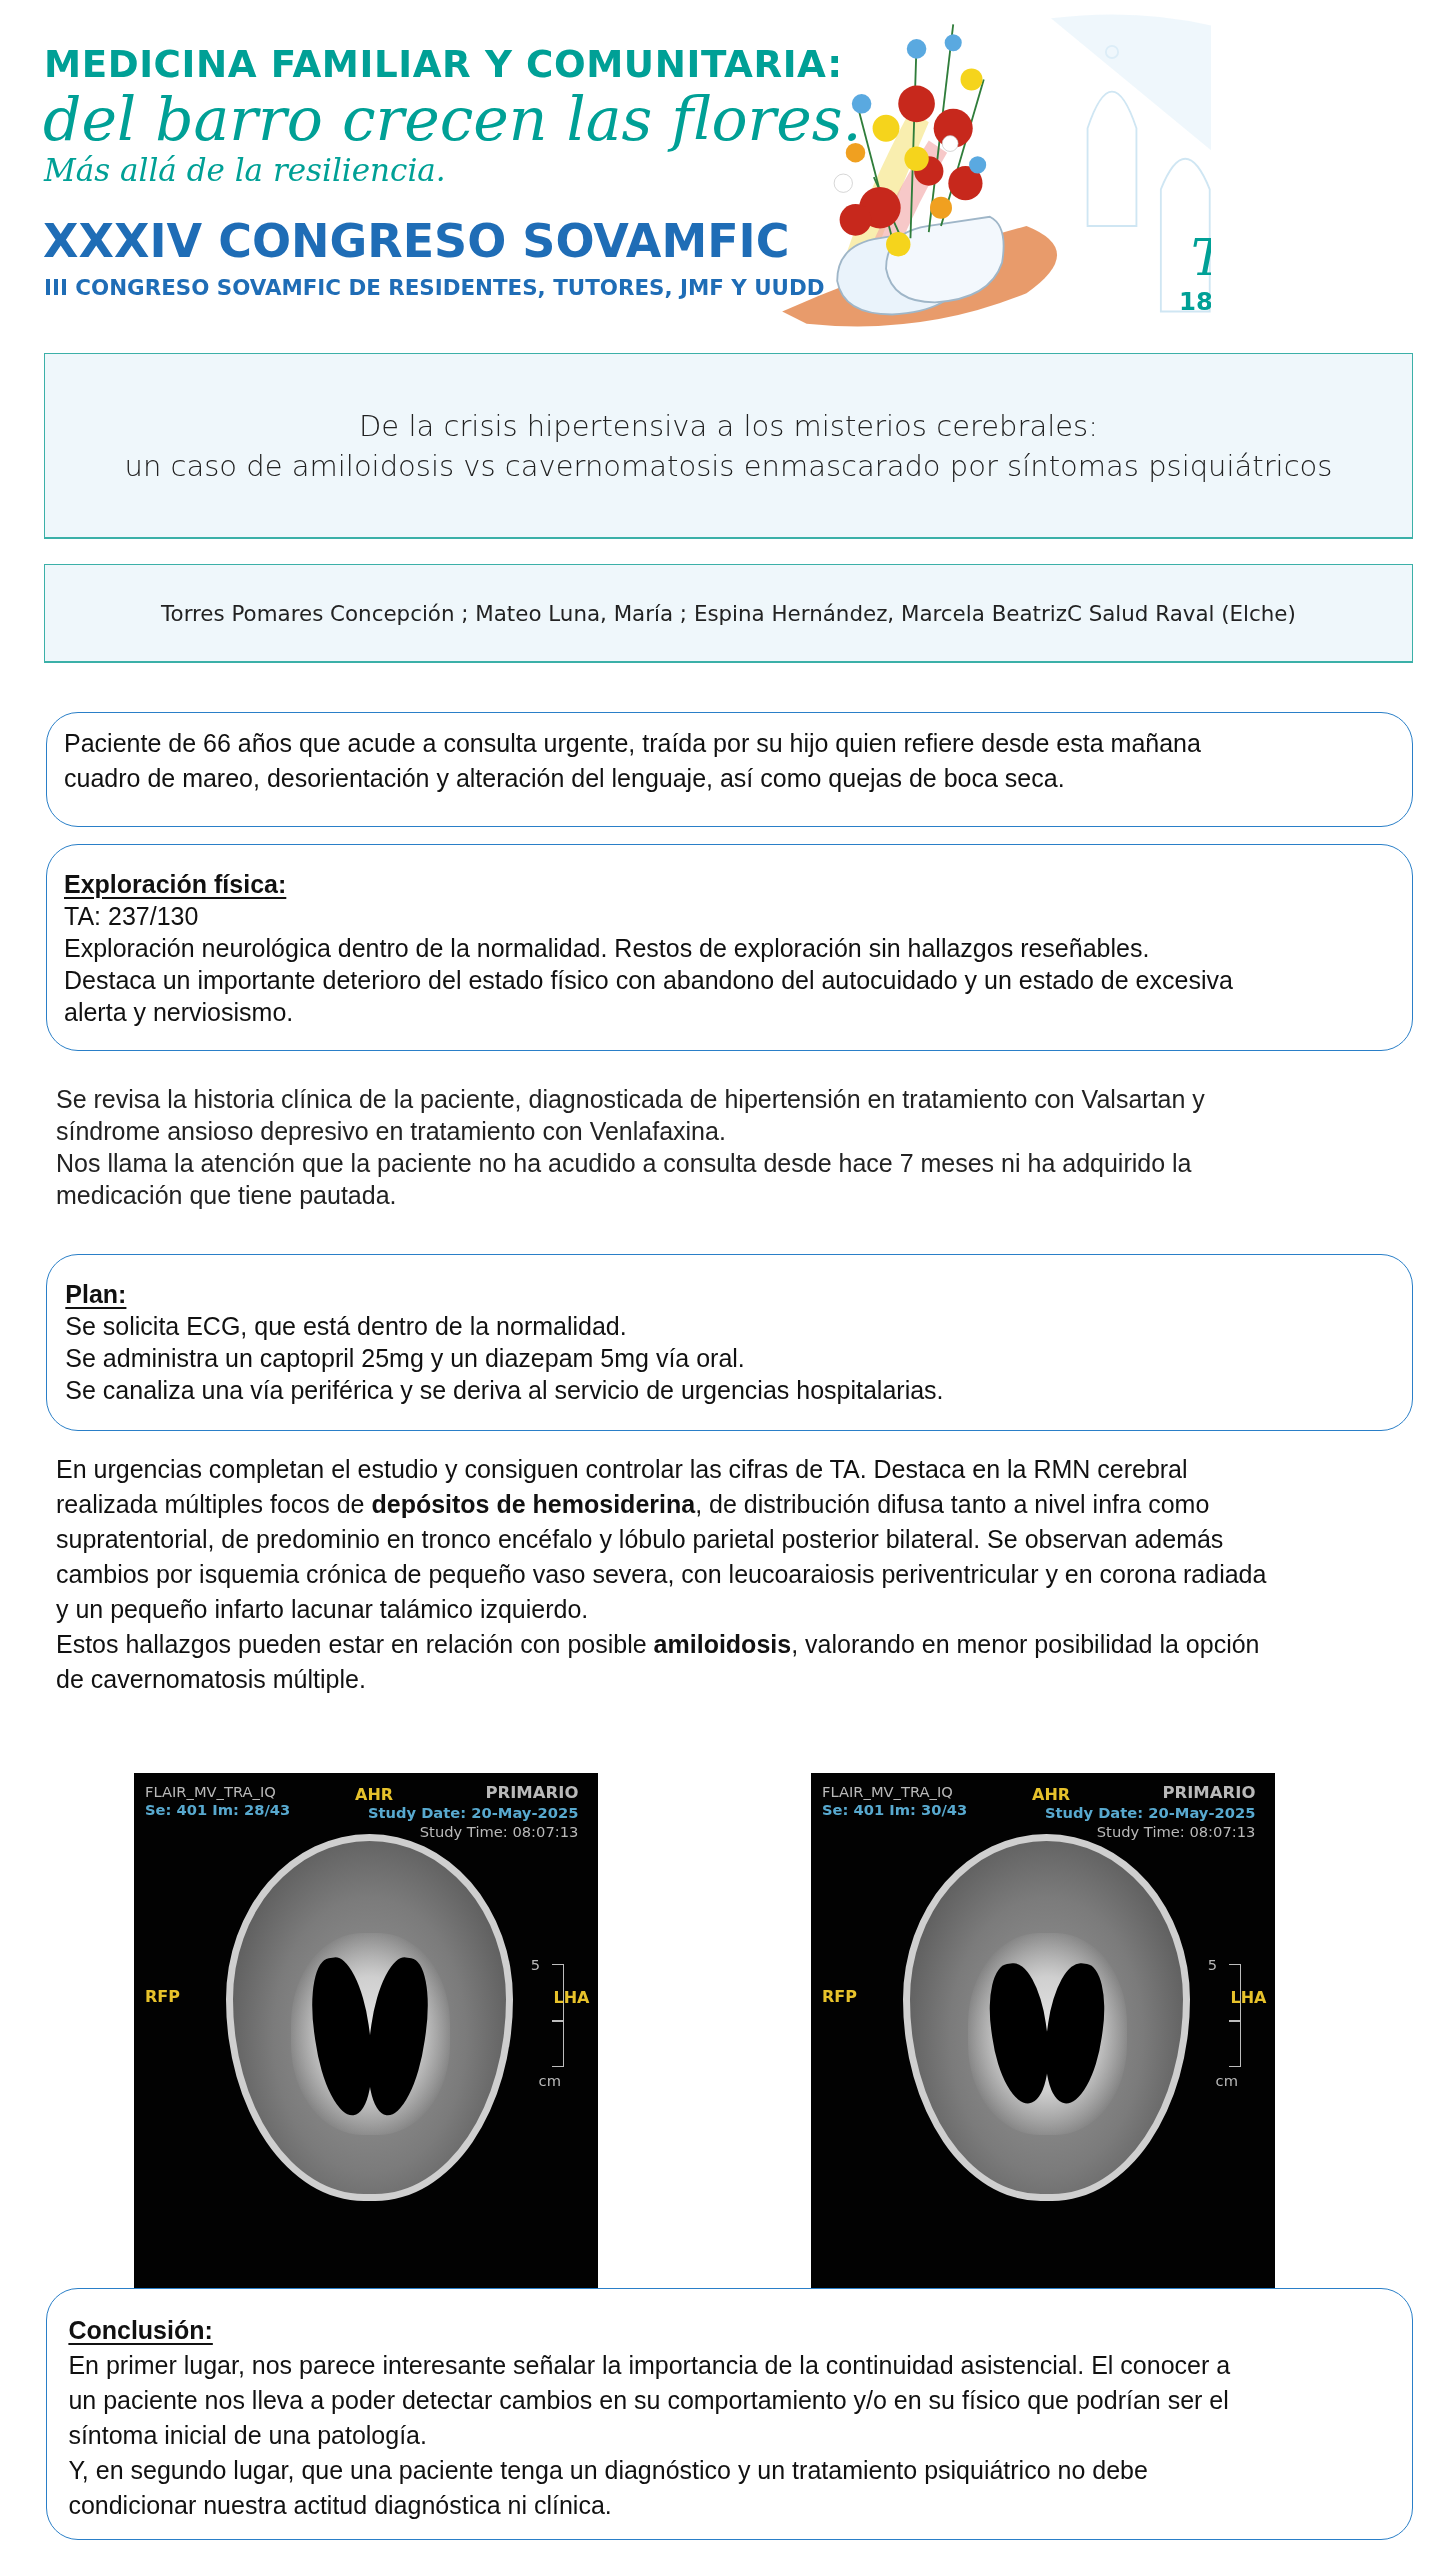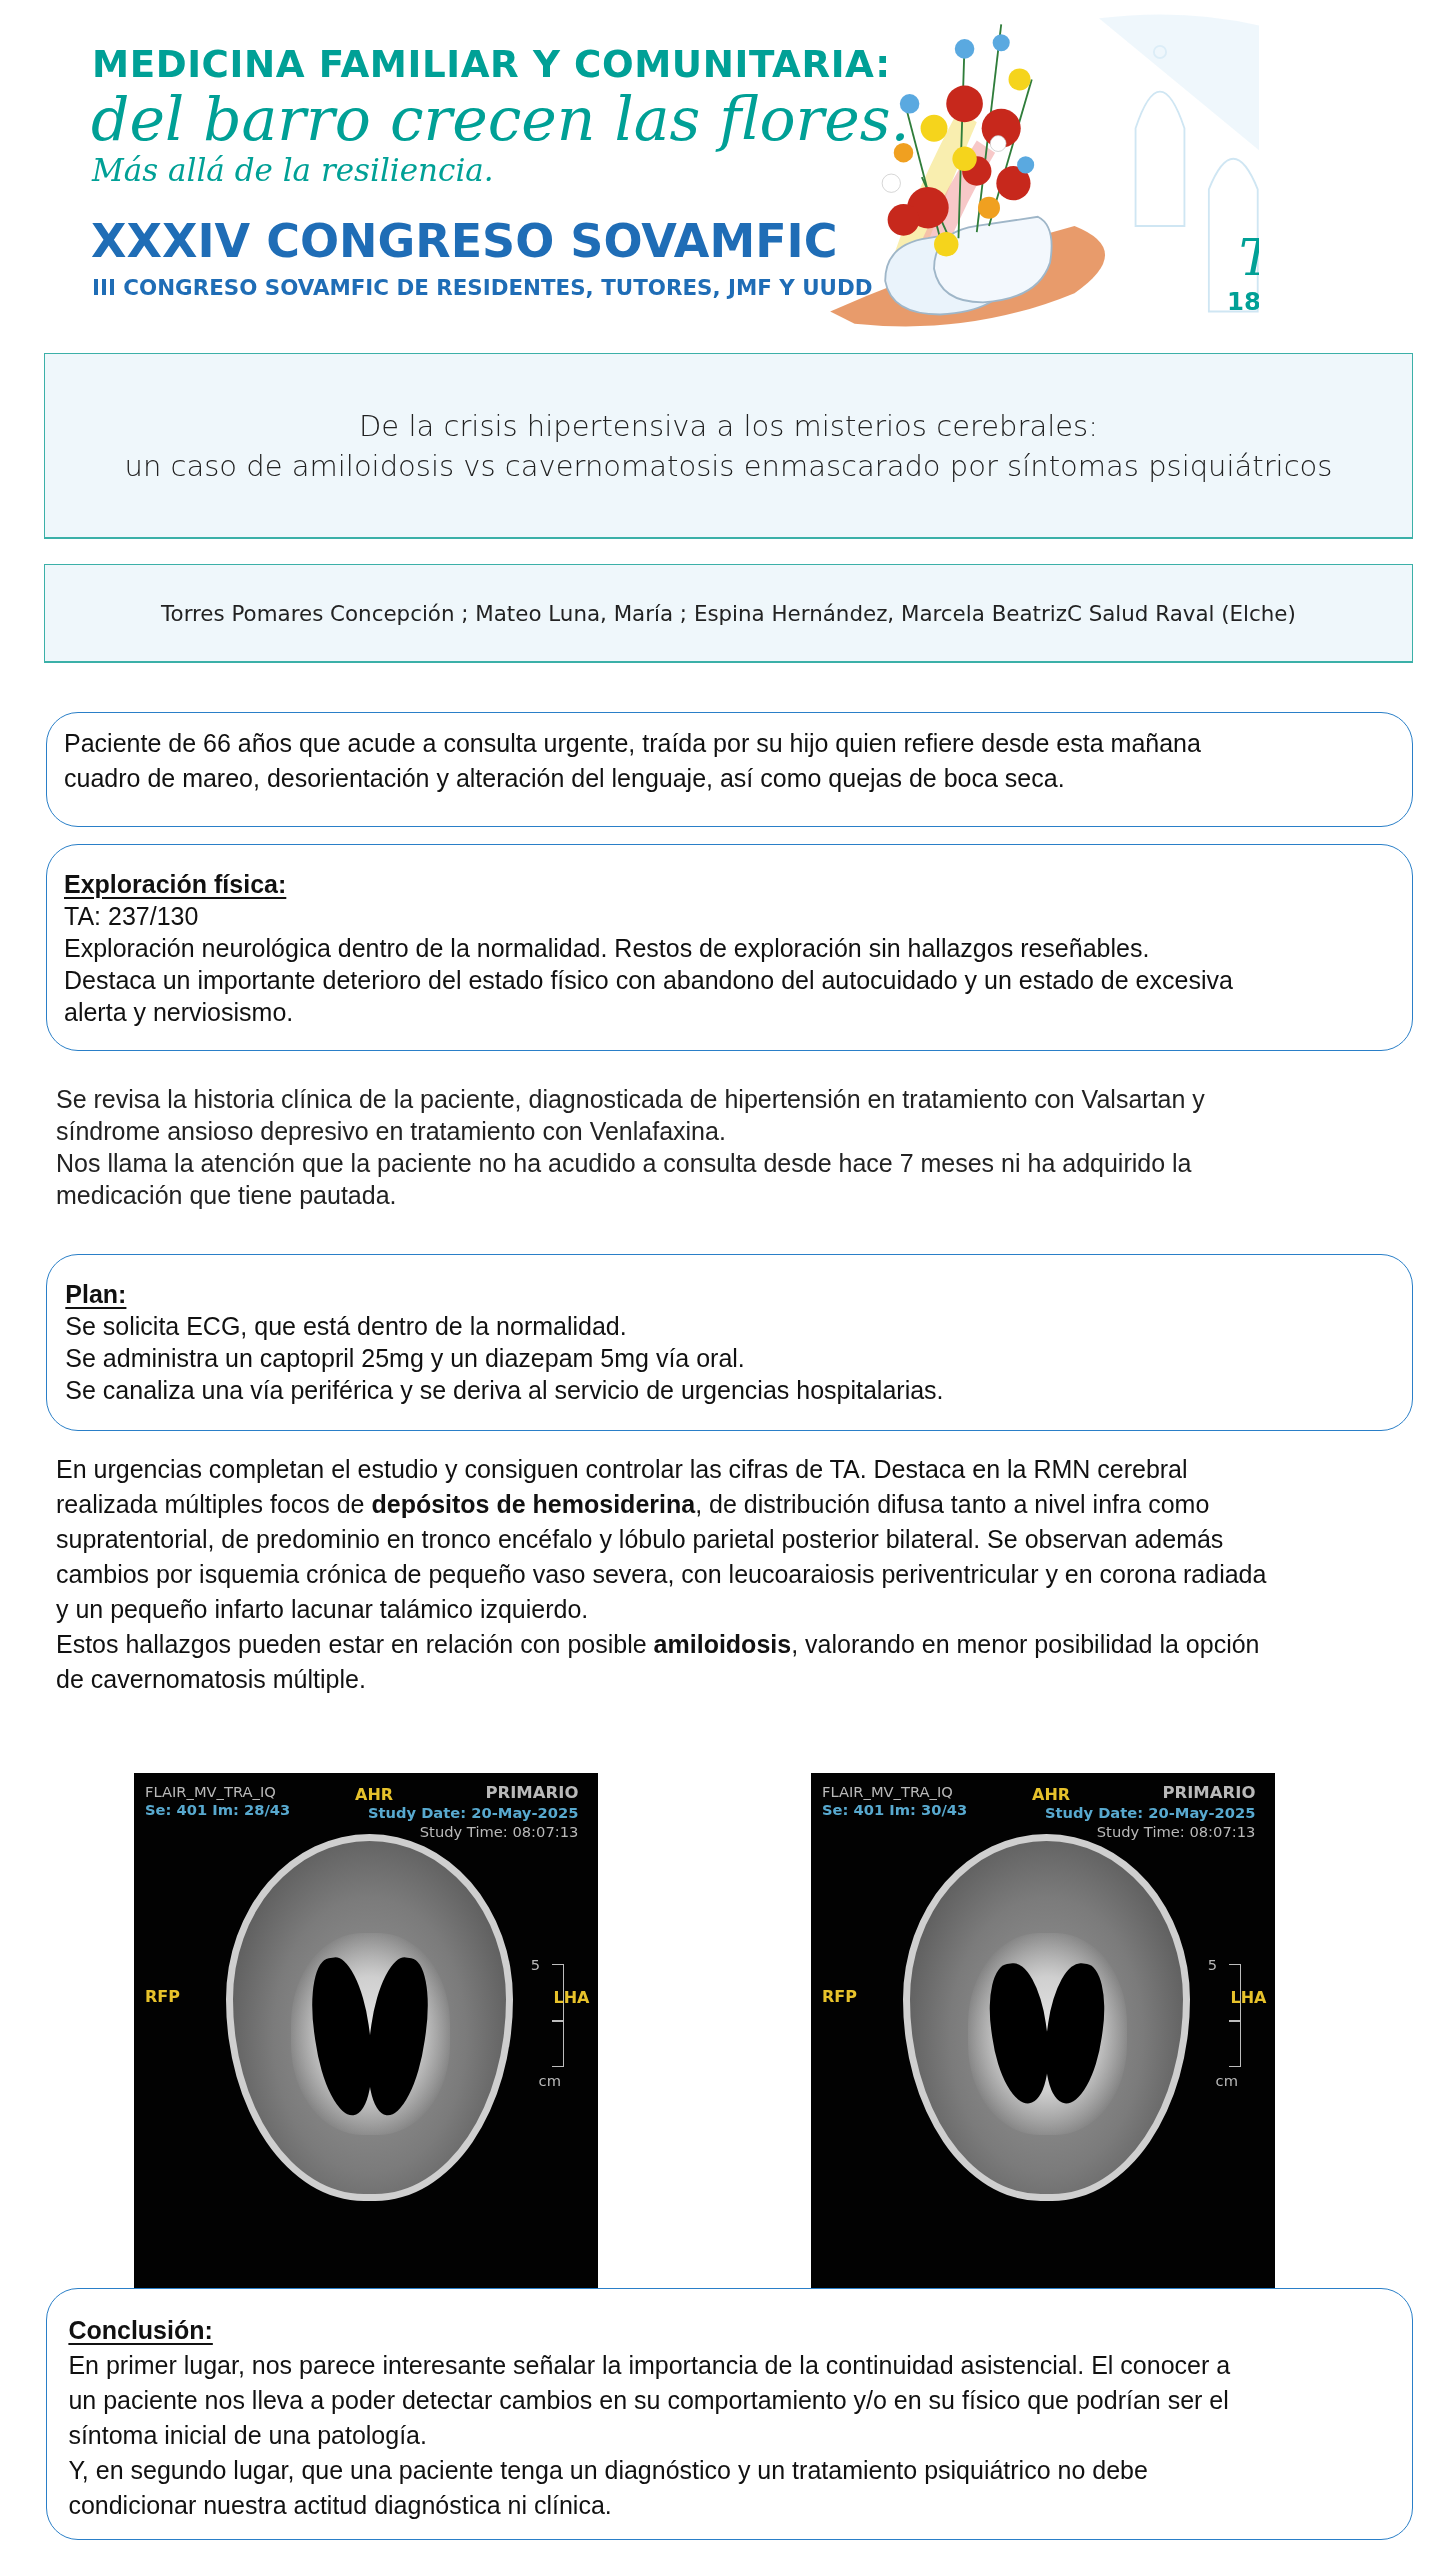--- a/index.html
+++ b/index.html
@@ -1,20 +1,20 @@
 <!DOCTYPE html>
 <html style="font-size:9.8px"><head>
 <meta charset="utf-8">
 <style>
   * { box-sizing: border-box; margin: 0; padding: 0; }
   html, body { width: 1455px; height: 2563px; background: #ffffff; overflow: hidden; }
   body { position: relative; font-family: "Liberation Sans", sans-serif; color: #111; }
 
   
-  .header { position: absolute; left: 0; top: 0; width: 1211px; height: 342px; overflow: hidden; margin-left: 48px; }
+  .header { position: absolute; left: 0; top: 0; width: 1211px; height: 342px; overflow: hidden; }
   .h-line1 { position: absolute; left: 44px; top: 42px; font-family: "DejaVu Sans", sans-serif; font-weight: bold;
              font-size: 38px; letter-spacing: 0.6px; color: #00a096; white-space: nowrap; transform: scaleX(0.98); transform-origin: left; }
   .h-line2 { position: absolute; left: 43px; top: 84px; font-family: "DejaVu Serif", serif; font-style: italic;
              font-size: 60px; color: #00a096; white-space: nowrap; }
   .h-line3 { position: absolute; left: 44px; top: 152px; font-family: "DejaVu Serif", serif; font-style: italic;
              font-size: 31px; color: #00a096; white-space: nowrap; }
   .h-line4 { position: absolute; left: 43px; top: 214px; font-family: "DejaVu Sans", sans-serif; font-weight: bold;
              font-size: 46px; color: #1f6db6; white-space: nowrap; }
   .h-line5 { position: absolute; left: 44px; top: 275px; font-family: "DejaVu Sans", sans-serif; font-weight: bold;
              font-size: 21.4px; color: #1f6db6; white-space: nowrap; }

